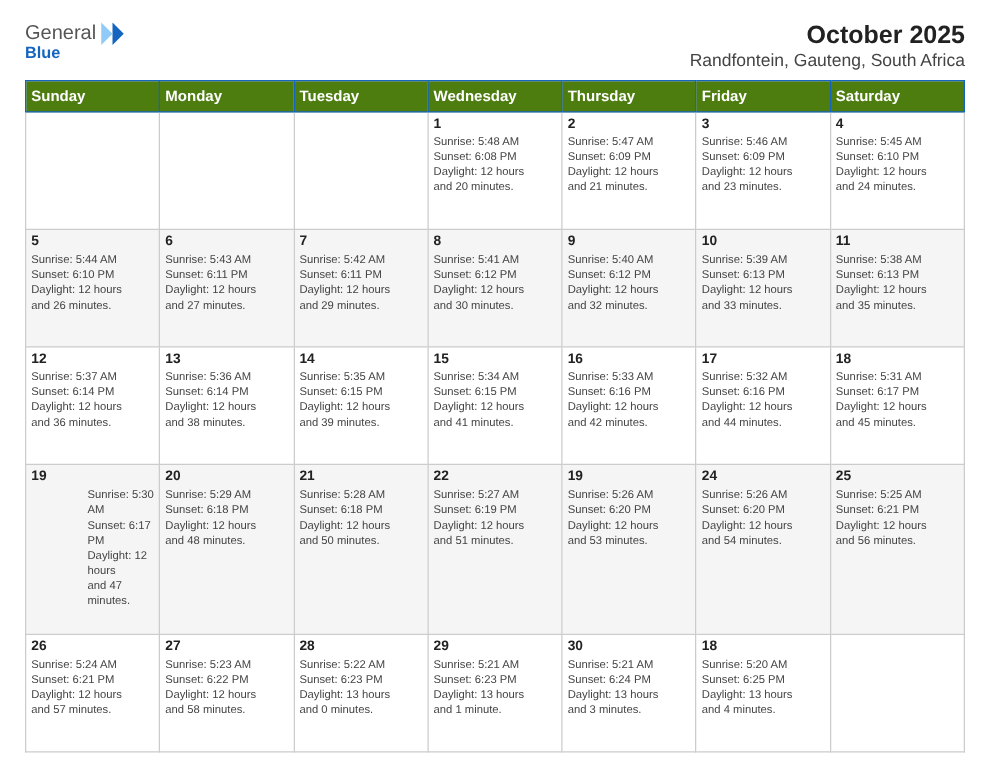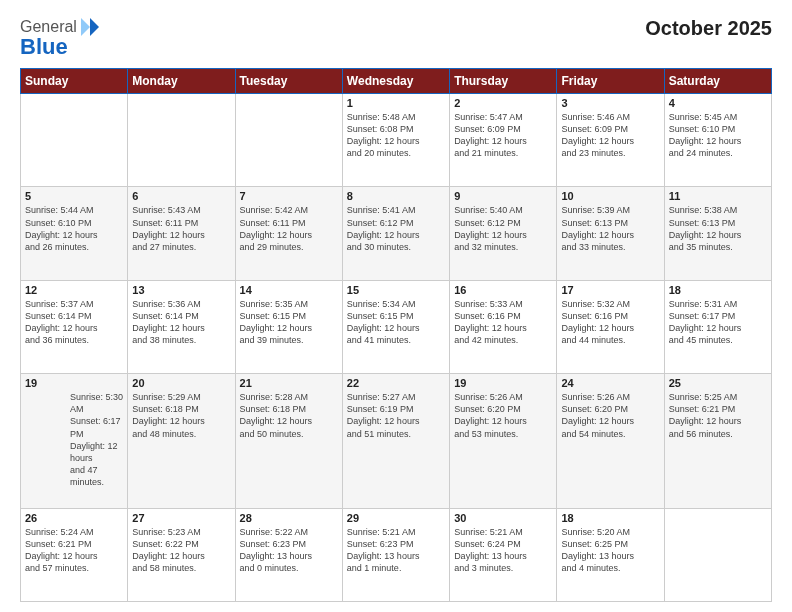--- a/index.html
+++ b/index.html
@@ -82,41 +82,42 @@
     .day-info {
       font-size: 9px;
       color: #444;
       line-height: 1.35;
     }
     .empty-cell {
       background: #f9f9f9;
     }
     tr:nth-child(odd) td { background-color: #fff; }
     tr:nth-child(even) td { background-color: #f5f5f5; }
-    .calendar thead tr th { background-color: #7f1d1d; }
+    .calendar thead tr th { background-color: #4d7c0f; }
   </style>
 </head>
 <body>
 
 <div class="page">
   <div class="header">
     <div class="logo">
       <div>
         <div style="display:flex;align-items:center;">
           <span class="logo-general">General</span>
           <svg class="logo-icon" viewBox="0 0 22 22">
             <polygon points="11,2 20,11 11,20" fill="#1565C0"></polygon>
             <polygon points="2,2 11,11 2,20" fill="#90CAF9"></polygon>
           </svg>
         </div>
-        <div class="logo-blue" style="font-size:22px;font-weight:bold;color:#1565C0;margin-top:-4px;">Blue</div>
+        <div class="logo-blue" style="font-size:13px;font-weight:bold;color:#1565C0;margin-top:-4px;">Blue</div>
       </div>
     </div>
     <div class="title-block">
       <h1>October 2025</h1>
+      <h2>Randfontein, Gauteng, South Africa</h2>
     </div>
   </div>
 
   <table class="calendar">
     <thead>
       <tr>
         <th>Sunday</th>
         <th>Monday</th>
         <th>Tuesday</th>
         <th>Wednesday</th>

